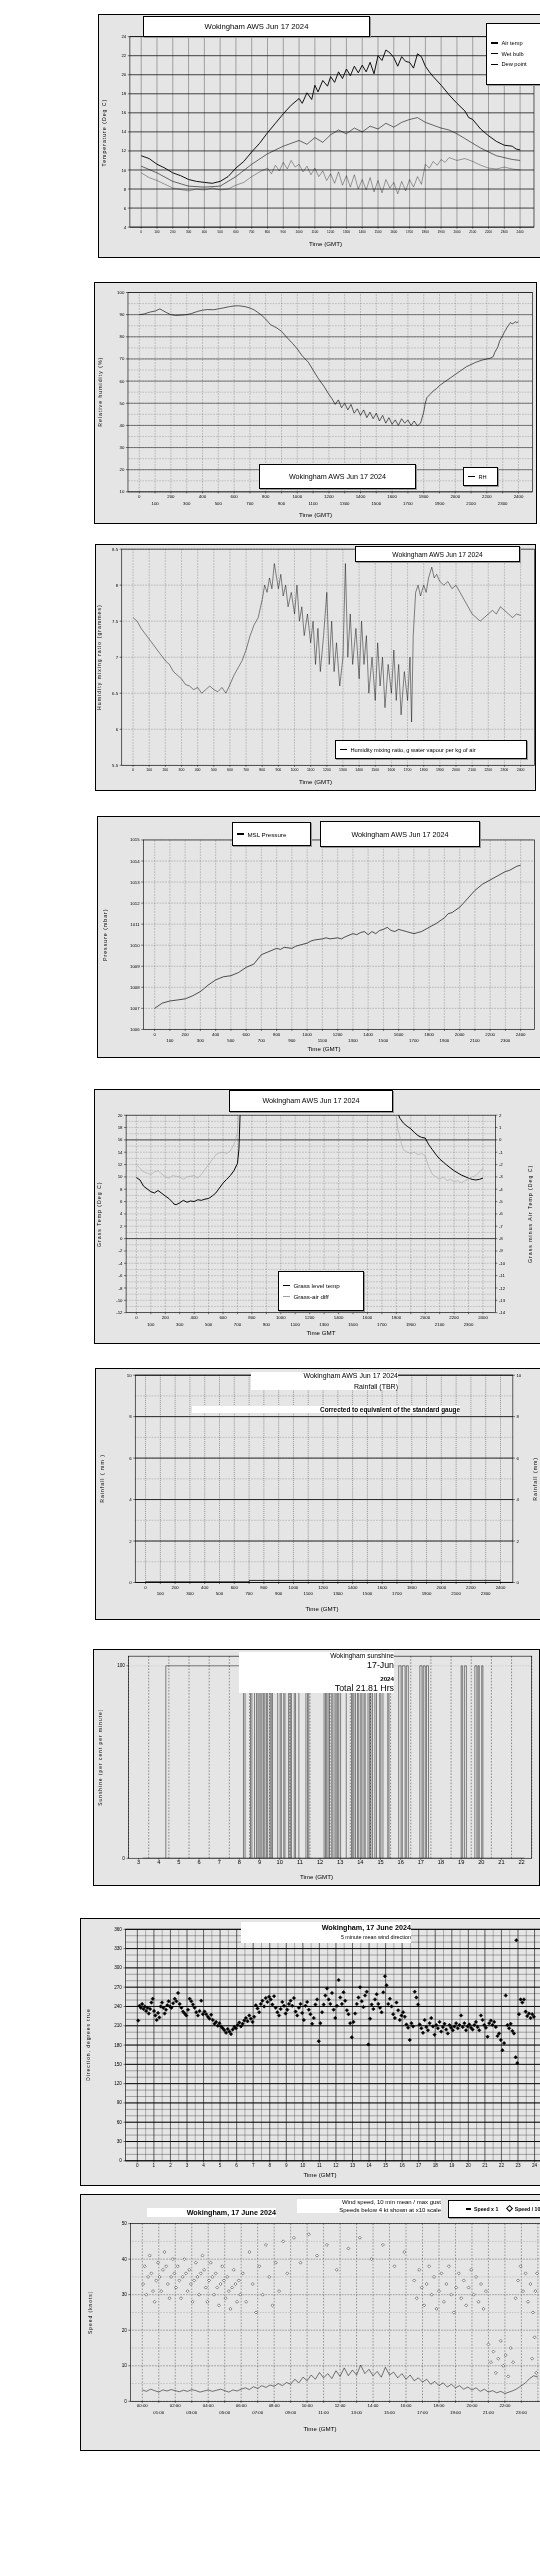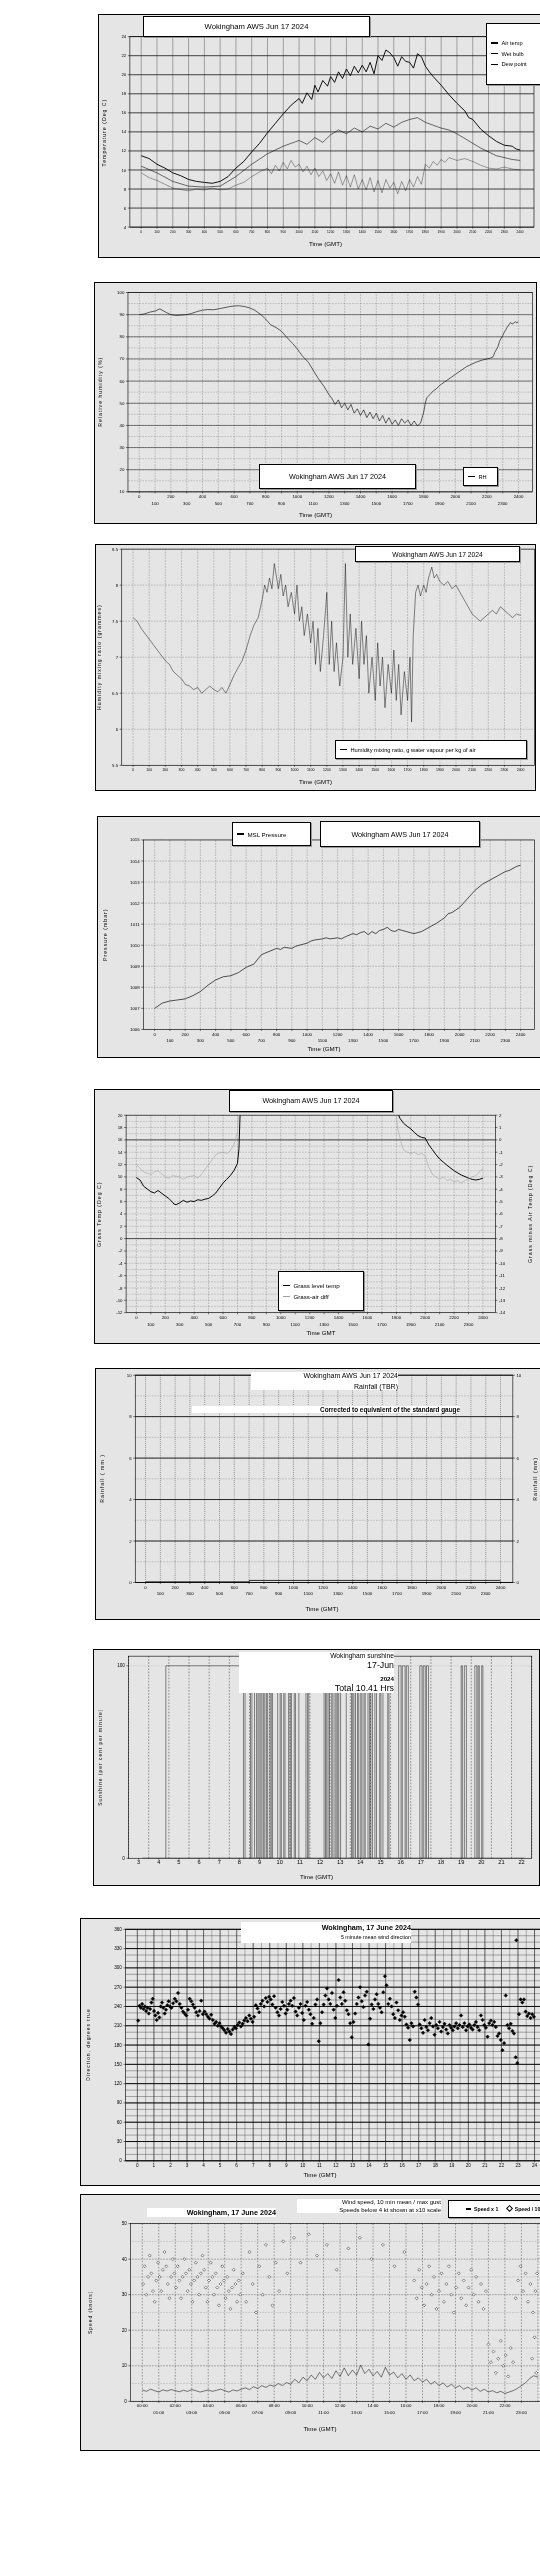--- a/index.html
+++ b/index.html
@@ -1015,21 +1015,21 @@
           <path d="M745.728,405L745.728,30.714285714285722L748.0799999999999,30.714285714285722L748.0799999999999,405" fill="none" stroke="#000000" stroke-width="0.9"></path>
           <path d="M752.784,405L752.784,30.714285714285722L755.136,30.714285714285722L755.136,405" fill="none" stroke="#000000" stroke-width="0.9"></path>
         </g>
       </svg>
     <div class="ylab" style="left:4.1px;top:6.2px;bottom:27px;font-size:4.9px">Sunshine (per cent per minute)</div>
     <div class="xlab" style="top:223px">Time (GMT)</div>
     <div class="whitebox" style="left:145px;top:2.1px;width:155px">
       <div class="t7a">Wokingham sunshine</div>
       <div class="t7b">17-Jun</div>
       <div class="t7c">2024</div>
-      <div class="t7d">Total 10.41 Hrs</div>
+      <div class="t7d">Total 21.81 Hrs</div>
     </div>
   </div>
 
   <div class="cb" style="left:44px;top:1918px;width:478px;height:266px">
     <svg width="478" height="266" viewBox="0 0 928 517">
         <line x1="109" y1="20" x2="109" y2="470" stroke="#000" stroke-width="0.5"></line>
         <line x1="125.08333333333333" y1="20" x2="125.08333333333333" y2="470" stroke="#000" stroke-width="0.5"></line>
         <line x1="141.16666666666666" y1="20" x2="141.16666666666666" y2="470" stroke="#000" stroke-width="0.5"></line>
         <line x1="157.25" y1="20" x2="157.25" y2="470" stroke="#000" stroke-width="0.5"></line>
         <line x1="173.33333333333331" y1="20" x2="173.33333333333331" y2="470" stroke="#000" stroke-width="0.5"></line>

